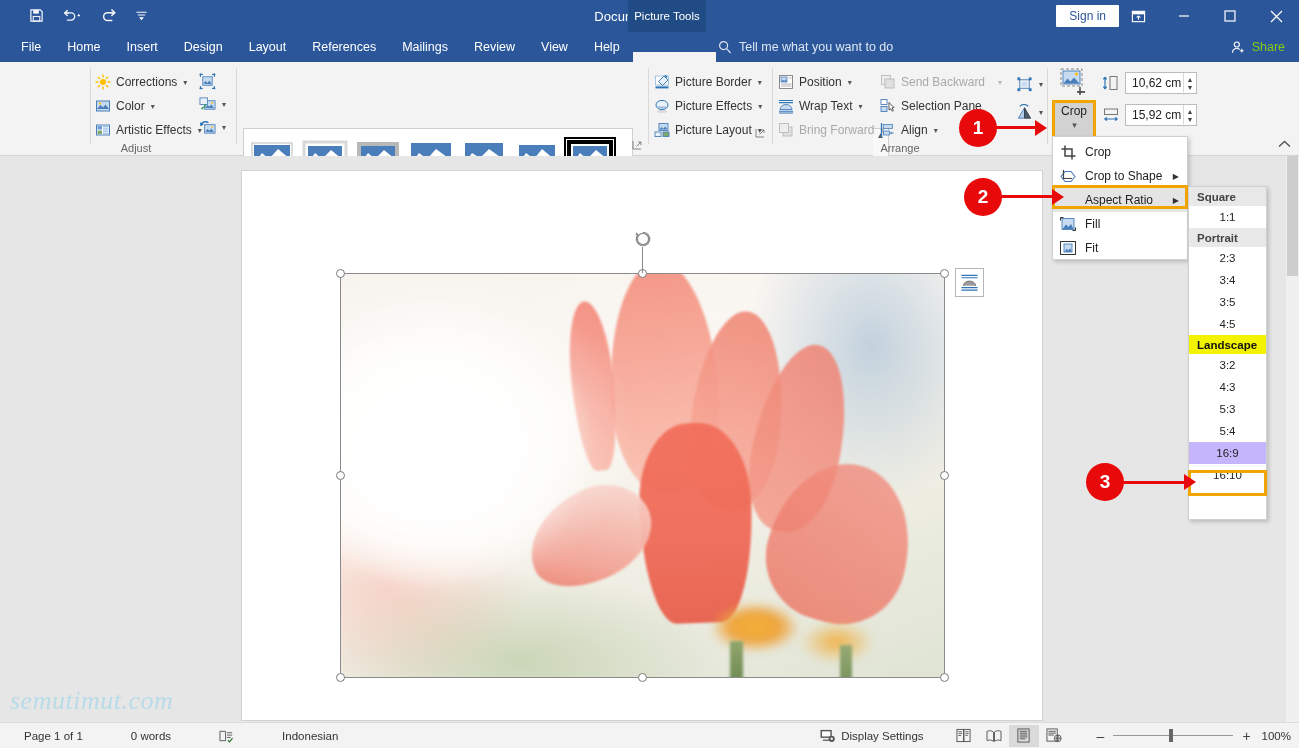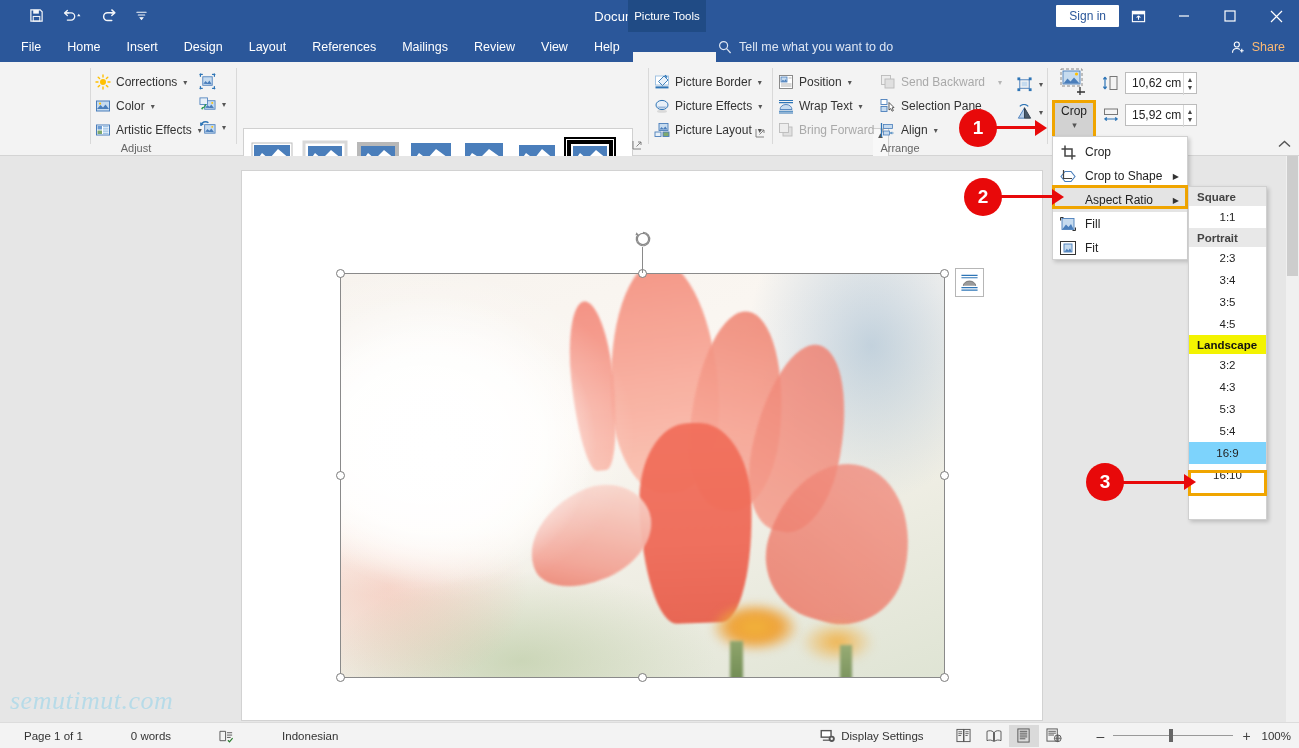--- a/index.html
+++ b/index.html
@@ -49,21 +49,21 @@
     padding:0 13px; height:30px; display:flex; align-items:center;
     font-size:12.5px; color:#fff; white-space:nowrap;
   }
   .tab.active{ background:#f3f3f3; color:#2b579a;margin-top:20px; }
   .tellme{
     position:absolute; left:718px; top:0; height:30px; display:flex; align-items:center;
     gap:7px; color:#dde6f3; font-size:12.5px; font-style:normal;
   }
   .share{
     position:absolute; right:14px; top:0; height:30px; display:flex; align-items:center;
-    gap:6px; color:#fdba74; font-size:12.5px;
+    gap:6px; color:#84cc16; font-size:12.5px;
   }
 
   
   .ribbon{
     position:absolute; left:0; top:62px; width:1299px; height:94px;
     background:#f3f3f3; border-bottom:1px solid #d4d4d4;
   }
   .grp{ position:absolute; top:0; height:94px; }
   .grp-label{
     position:absolute; bottom:2px; left:0; width:100%; text-align:center;
@@ -189,21 +189,21 @@
   }
   .m2hdr{
     height:19px; display:flex; align-items:center; padding-left:8px;
     font-size:11.5px; font-weight:bold; color:#444; background:#e8e8e8;
   }
   .m2hdr.yellow{ background:#f3f300; color:#111; }
   .m2item{
     height:22px; display:flex; align-items:center; justify-content:center;
     font-size:11.5px; color:#222;
   }
-  .m2item.sel{ background:#7dd3fc; }
+  .m2item.sel{ background:#c4b5fd; }
   .m2-hl{
     position:absolute; left:1188px; top:470px; width:79px; height:26px;
     border:3px solid #f0a500; pointer-events:none;
   }
 
   
   .callout{
     position:absolute; width:38px; height:38px; border-radius:50%;
     background:#e8090a; color:#fff; font-size:19px; font-weight:bold;
     display:flex; align-items:center; justify-content:center;

